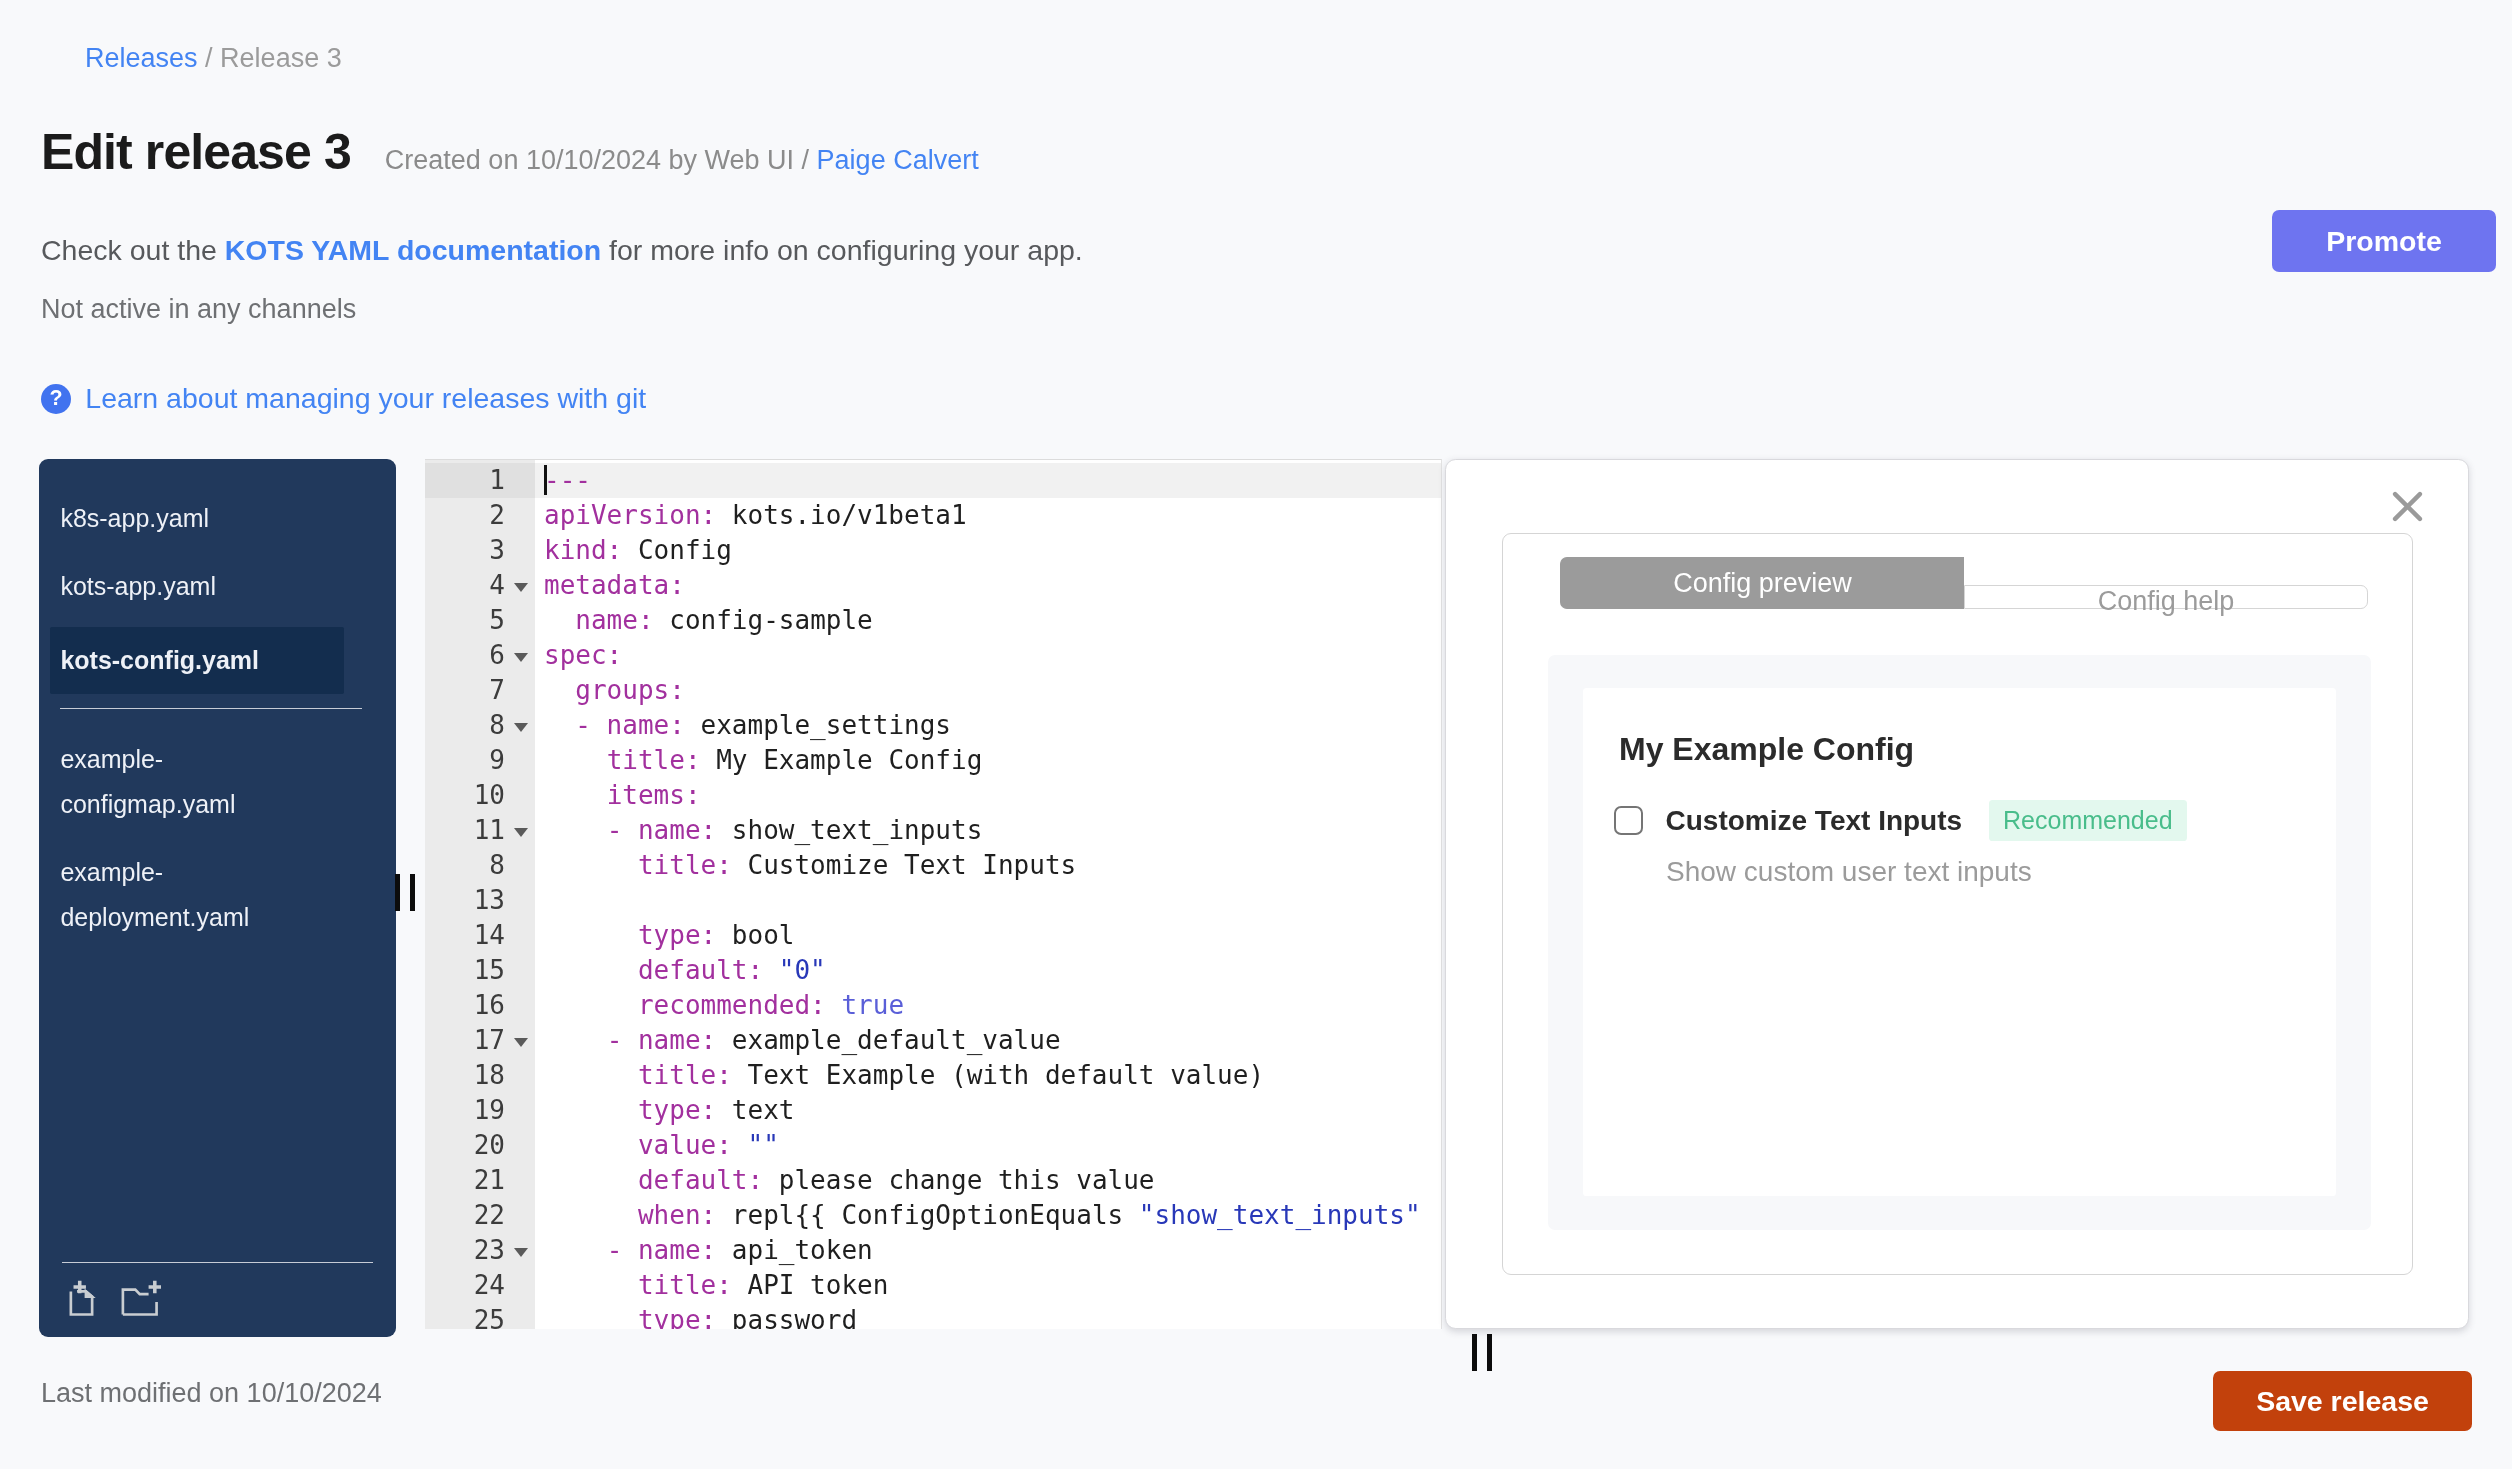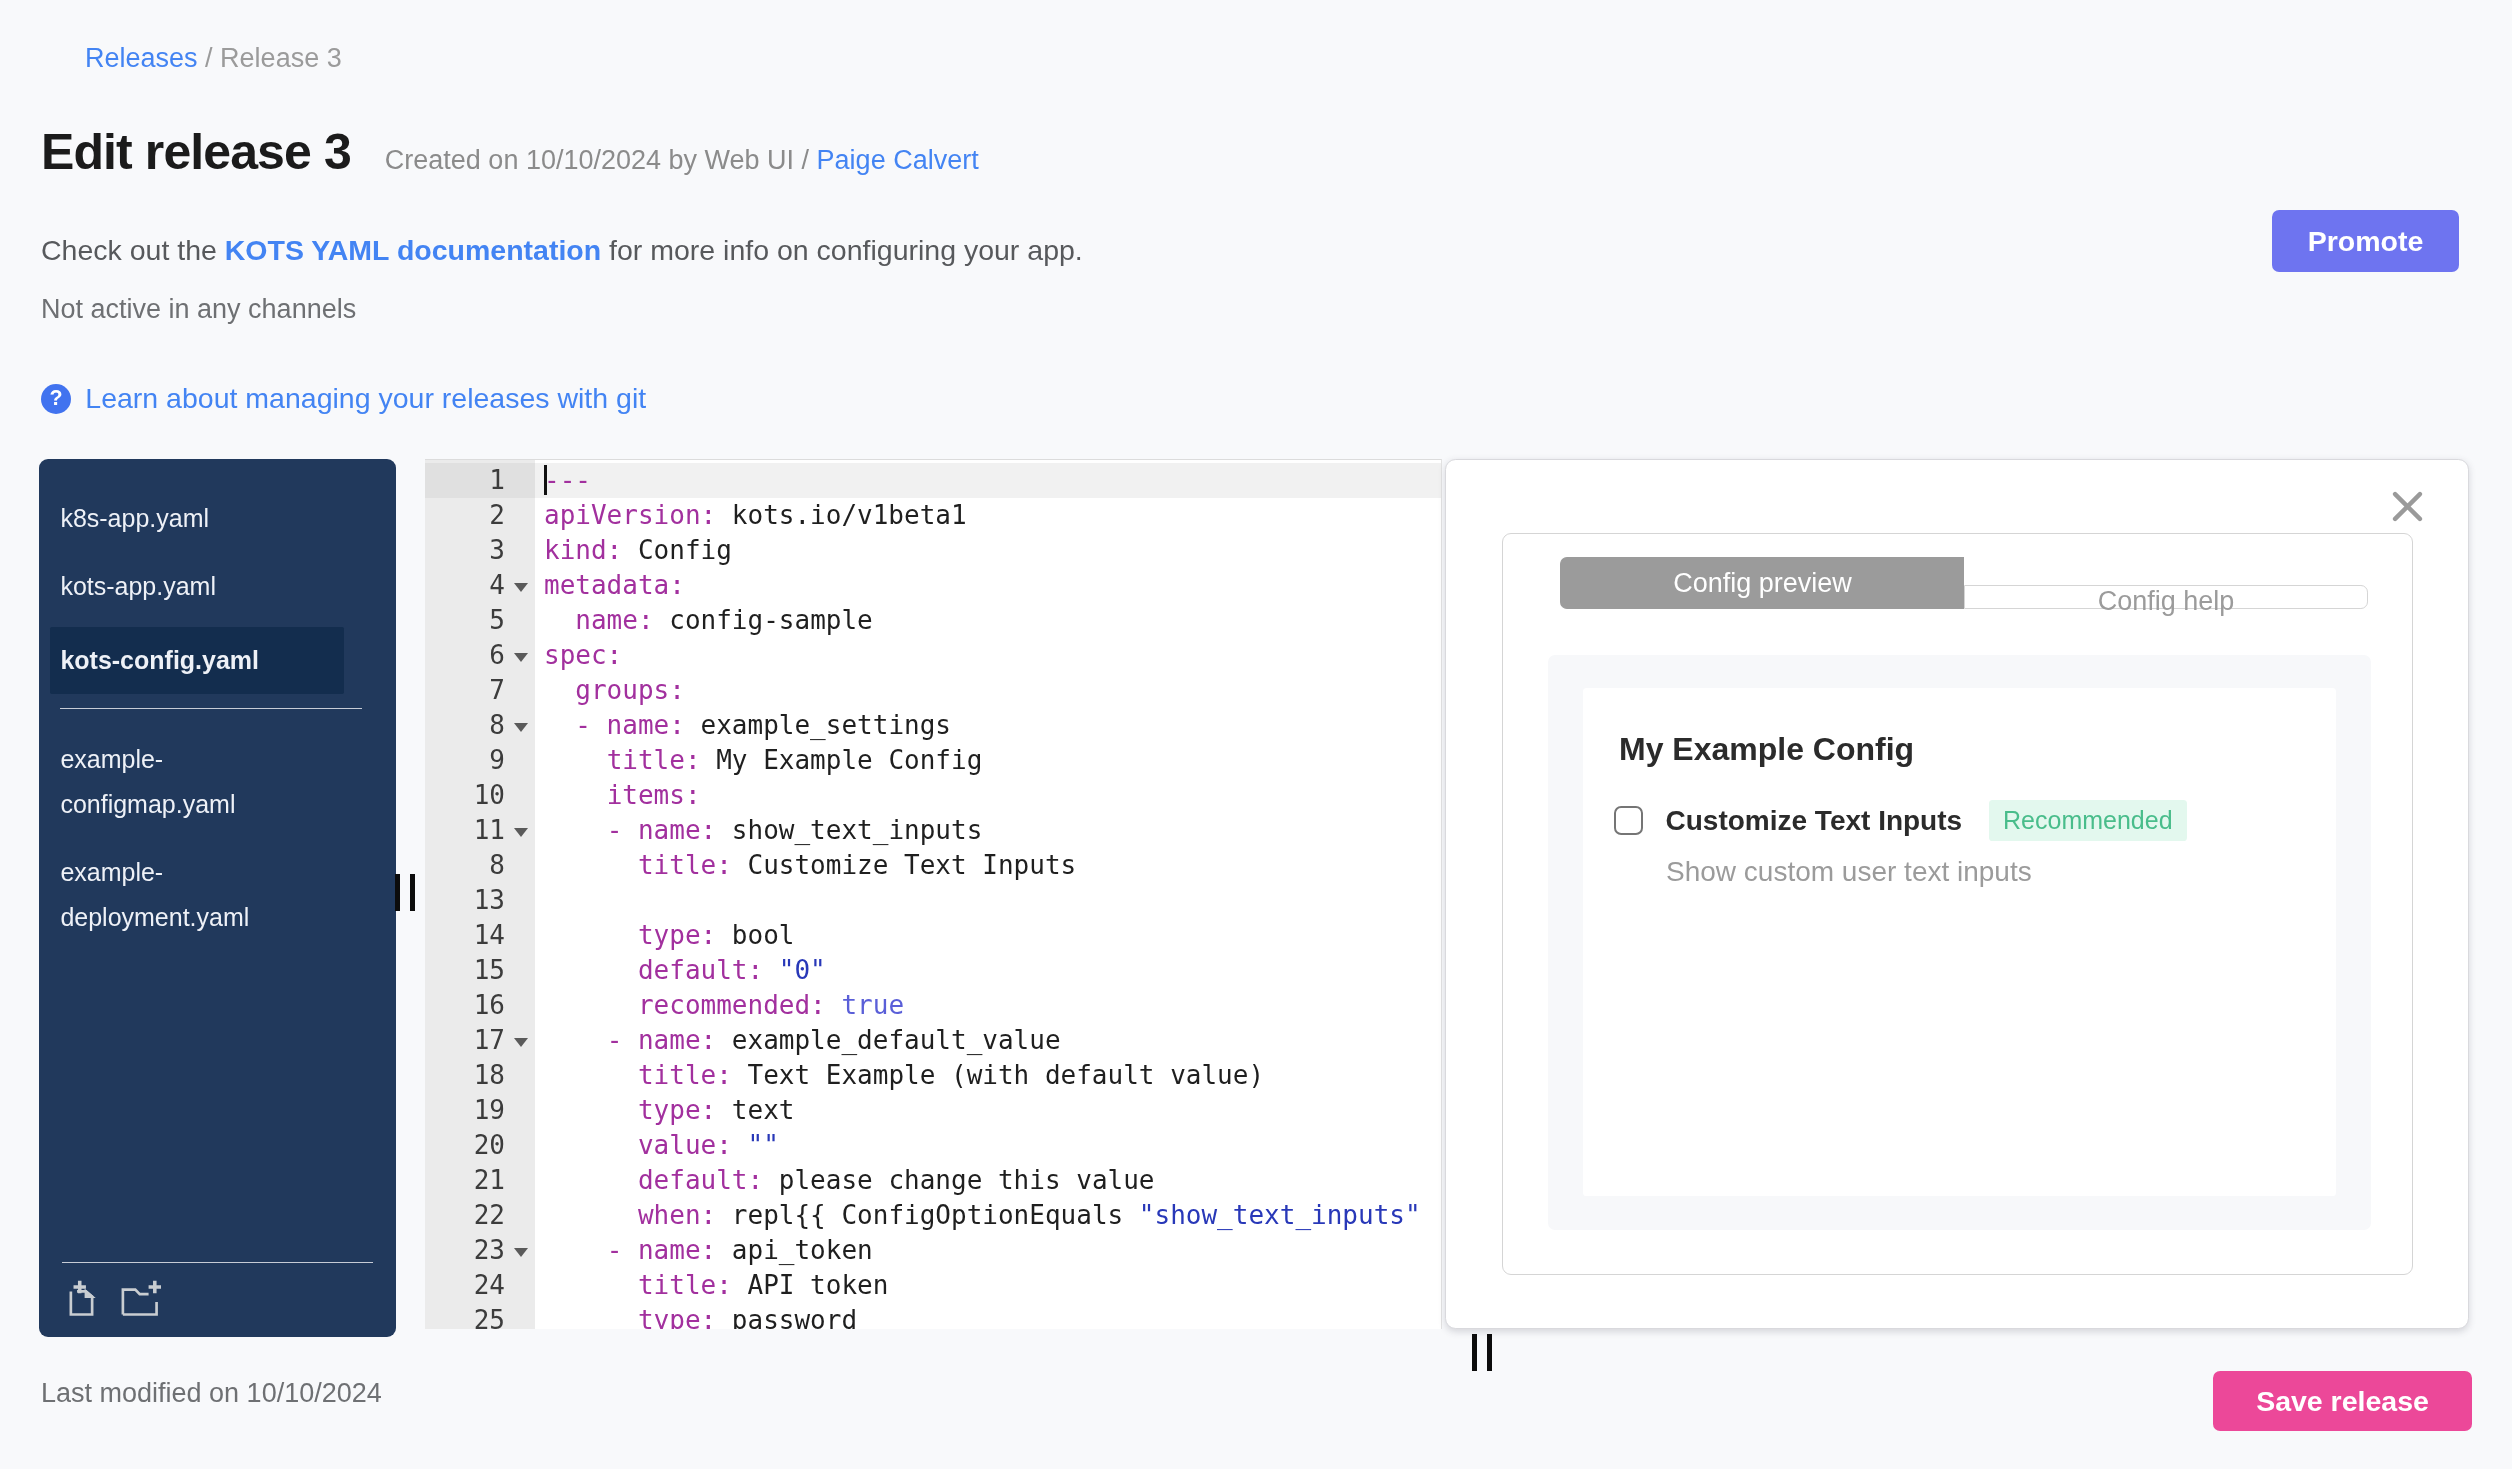--- a/index.html
+++ b/index.html
@@ -17,21 +17,21 @@
   .breadcrumb { position:absolute; left:41px; top:43px; font-size:27px; }
   .breadcrumb a { color:#4384f3; text-decoration:none; cursor:pointer;margin-left:44px; }
   .breadcrumb .sep, .breadcrumb .current { color:#9b9b9b; }
 
   .title-row { position:absolute; left:41px; top:123px; display:flex; align-items:baseline; gap:34px; }
   .page-title { font-size:50px; font-weight:800; color:#1b1b1b; letter-spacing:-0.9px; }
   .created { font-size:27px; color:#8b8b8b; }
   .created a { color:#4384f3; text-decoration:none; }
 
   .promote-btn {
-    position:absolute; left:2272px; top:210px; width:187px; height:62px;
+    position:absolute; left:2272px; top:210px; width:224px; height:62px;
     background:#6e74f0; color:#fff; font-size:28.5px; font-weight:700;
     border:none; border-radius:7.1px; cursor:pointer;
     font-family:"Liberation Sans", sans-serif;
   }
 
   .docs-line { position:absolute; left:41px; top:234px; font-size:28.5px; color:#57595c; }
   .docs-line a { color:#4384f3; text-decoration:none; font-weight:600; }
 
   .channel-status { position:absolute; left:41px; top:294px; font-size:27px; color:#6e7073; }
 
@@ -138,21 +138,21 @@
   .badge {
     font-size:25px; color:#49bd8b; background:#e3f8ee; border-radius:3.6px;
     padding:6.2px 14.3px; margin-left:3.6px;
   }
   .item-help { position:absolute; left:83px; top:168px; font-size:28px; color:#9b9b9b; }
 
   
   .last-modified { position:absolute; left:41px; top:1378px; font-size:27px; color:#6e7073; }
   .save-btn {
     position:absolute; left:2213px; top:1371px; width:259px; height:60px;
-    background:#ec4899; color:#fff; font-size:28.5px; font-weight:700;
+    background:#c2410c; color:#fff; font-size:28.5px; font-weight:700;
     border:none; border-radius:7.1px; cursor:pointer;
     font-family:"Liberation Sans", sans-serif;
   }
 </style>
 </head>
 <body>
 
 <div class="page">
 
   <div class="breadcrumb">

